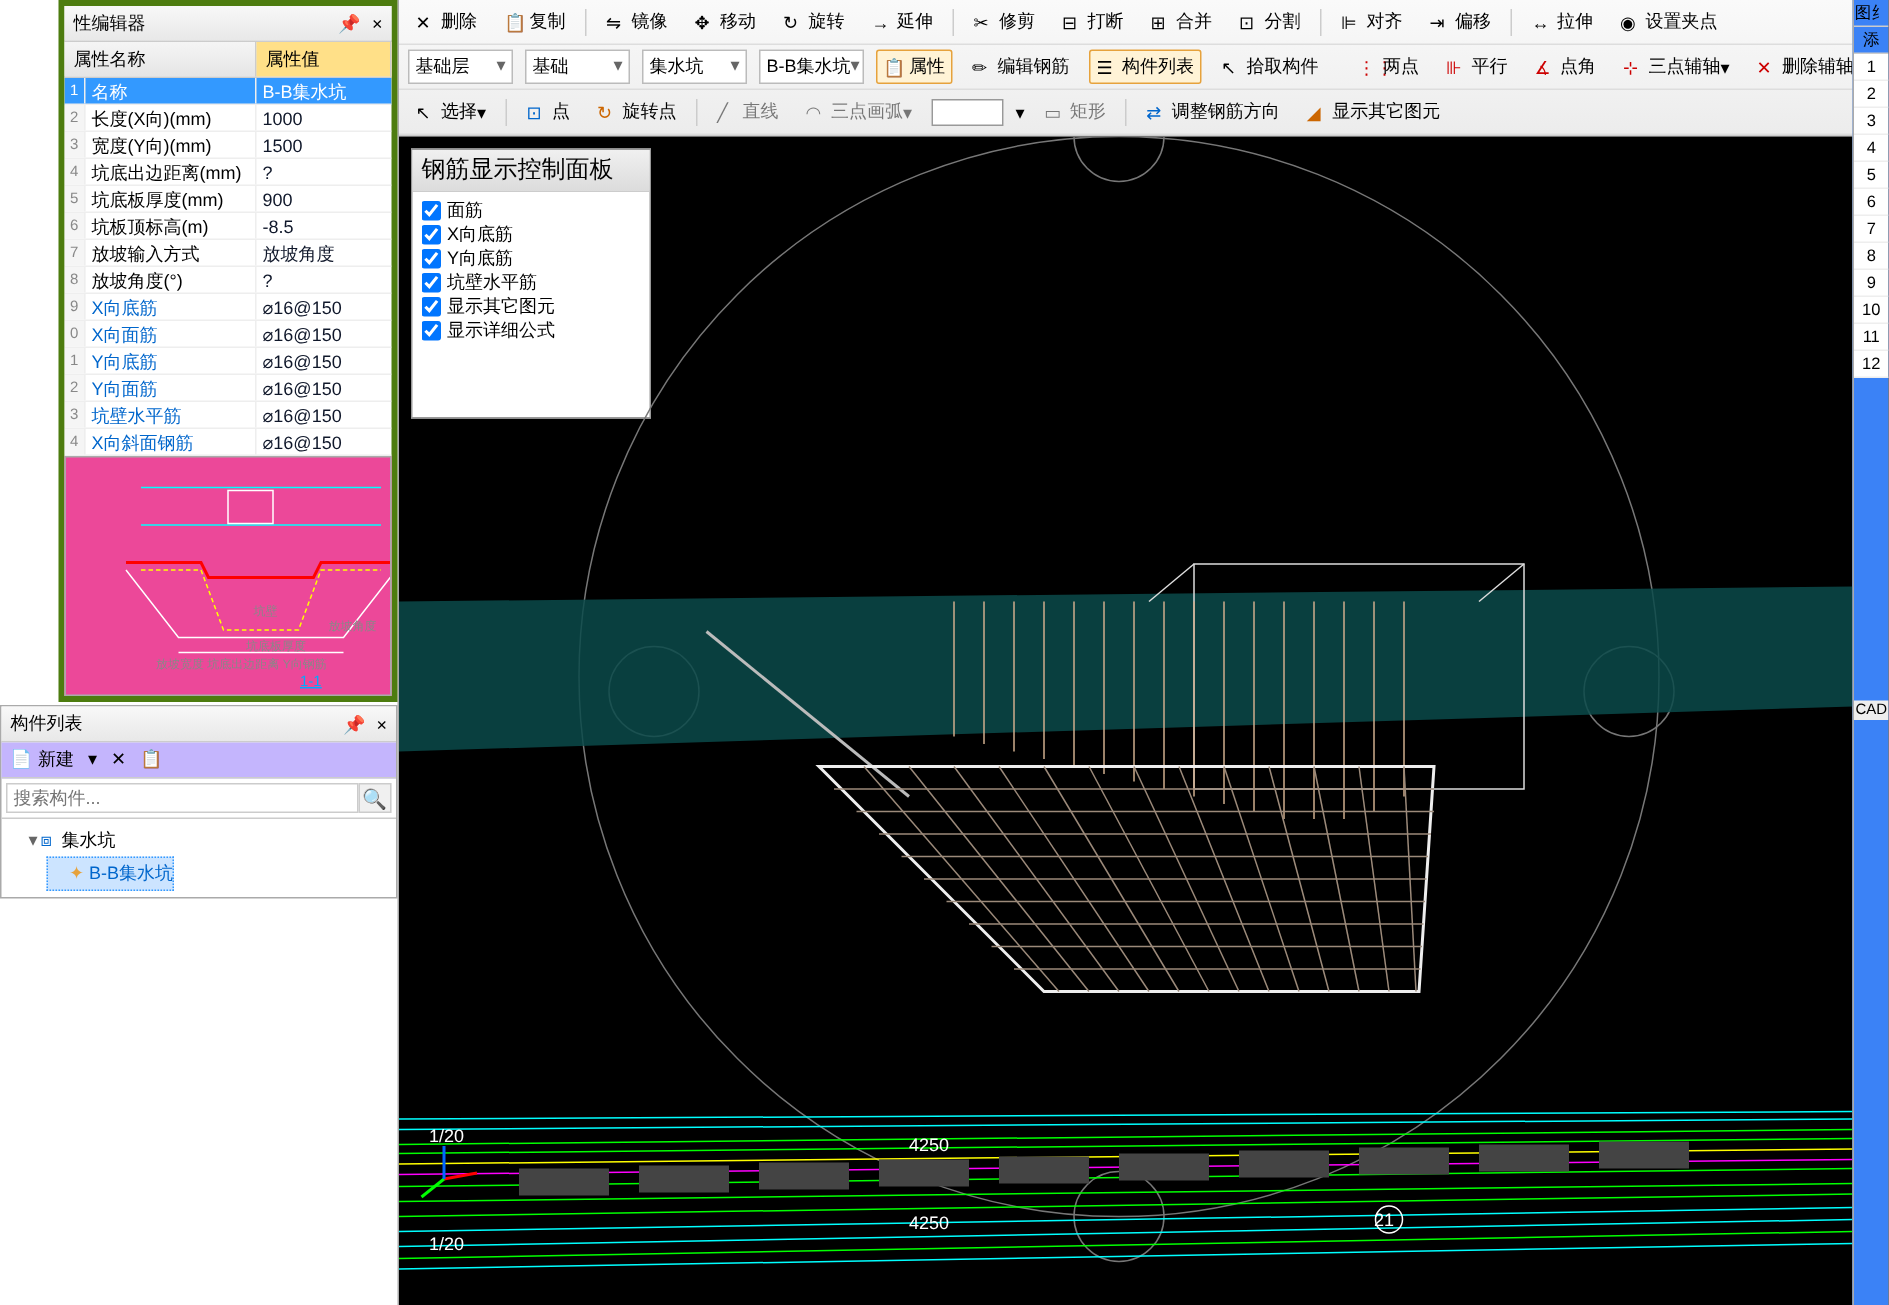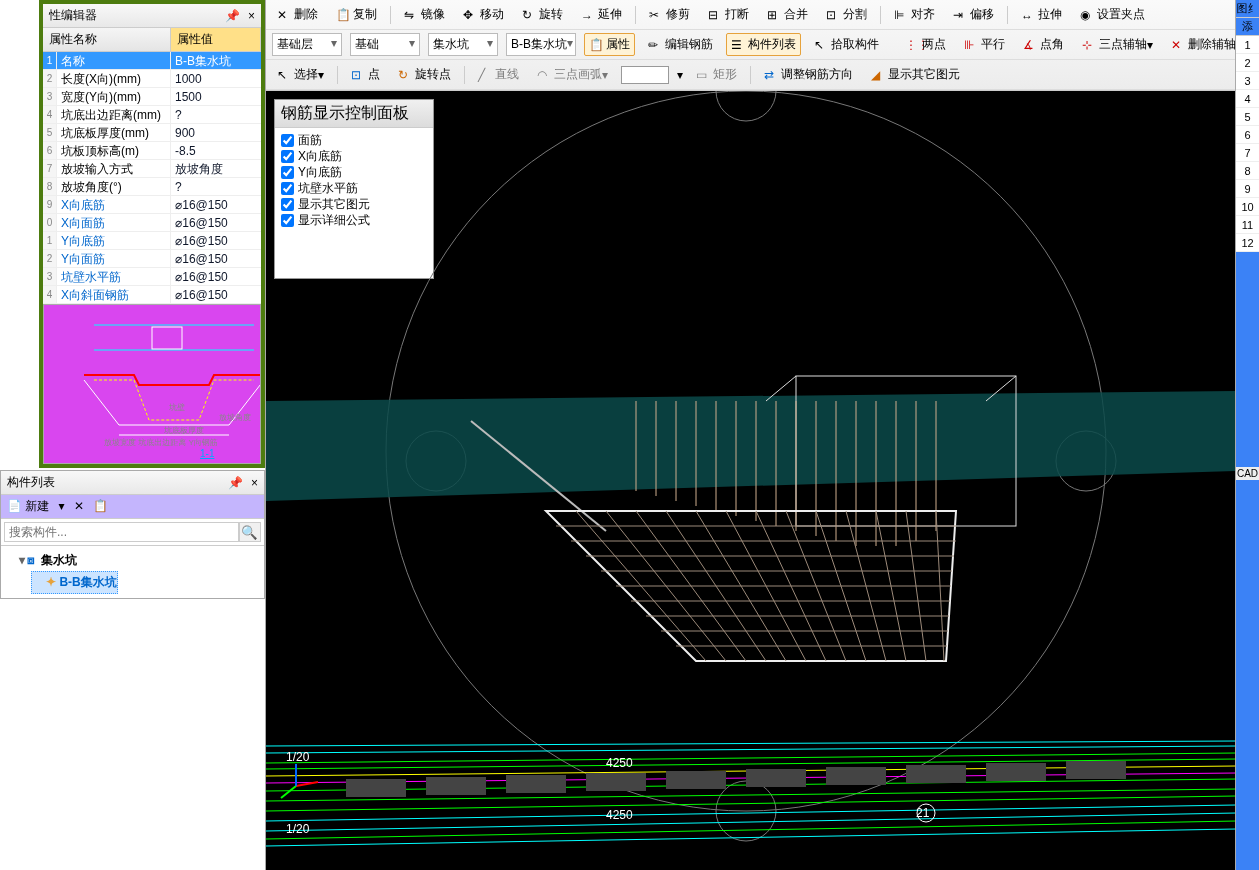--- a/index.html
+++ b/index.html
@@ -13,28 +13,28 @@
 .prop-header .col-name { flex:0 0 128px; }
 .prop-header .col-val { flex:1; background:#ffe088; }
 .prop-rows { max-height:270px; overflow-y:auto; }
 .prop-row { display:flex; border-bottom:1px solid #eee; font-size:12px; height:18px; line-height:18px; }
 .prop-row .idx { flex:0 0 14px; text-align:center; color:#888; border-right:1px solid #eee; background:#f5f5f5; font-size:10px; }
 .prop-row .pname { flex:0 0 114px; padding:0 4px; border-right:1px solid #eee; overflow:hidden; white-space:nowrap; }
 .prop-row .pval { flex:1; padding:0 4px; color:#0f172a; overflow:hidden; white-space:nowrap; }
 .prop-row.selected { background:#3399ff; color:#fff; }
 .prop-row.selected .pname,.prop-row.selected .pval,.prop-row.selected .idx { color:#fff; background:transparent; }
 .prop-row .pname.link { color:#0066cc; }
-.preview-box { height:160px; background:#d946ef; position:relative; overflow:hidden; border:1px solid #aaa; }
+.preview-box { height:160px; background:#ec4899; position:relative; overflow:hidden; border:1px solid #aaa; }
 .component-list { border:1px solid #aaa; margin-top:2px; }
 .toolbar-small { padding:3px 6px; border-bottom:1px solid #ccc; background:#c4b5fd; }
 .toolbar-small span { margin-right:6px; cursor:pointer; }
 .search-box { display:flex; padding:3px; border-bottom:1px solid #ccc; }
 .search-box input { flex:1; border:1px solid #ccc; padding:2px 4px; font-size:12px; }
 .search-box button { width:22px; border:1px solid #ccc; background:#f0f0f0; }
-.tree { padding:4px; font-size:12px;font-weight:bold; }
+.tree { padding:4px; font-size:12px; }
 .tree-node { padding:2px 0 2px 14px; }
 .tree-node .caret { color:#666; margin-right:2px; }
 .tree-node.selected { background:#cce4ff; border:1px dotted #3399ff; display:inline-block; }
 .tree-node .icon-cube { color:#0066cc; margin-right:3px; }
 .tree-node .label { color:#0066cc; }
 
 .main-area { position:absolute; left:266px; top:0; right:24px; height:870px; background:#fff; }
 .ribbon { background:linear-gradient(#fafafa,#ececec); border-bottom:1px solid #ccc; }
 .ribbon-row { display:flex; align-items:center; padding:3px 6px; flex-wrap:nowrap; border-bottom:1px solid #ddd; font-size:12px; overflow:hidden; }
 .ribbon-row > * { margin-right:8px; white-space:nowrap; }

